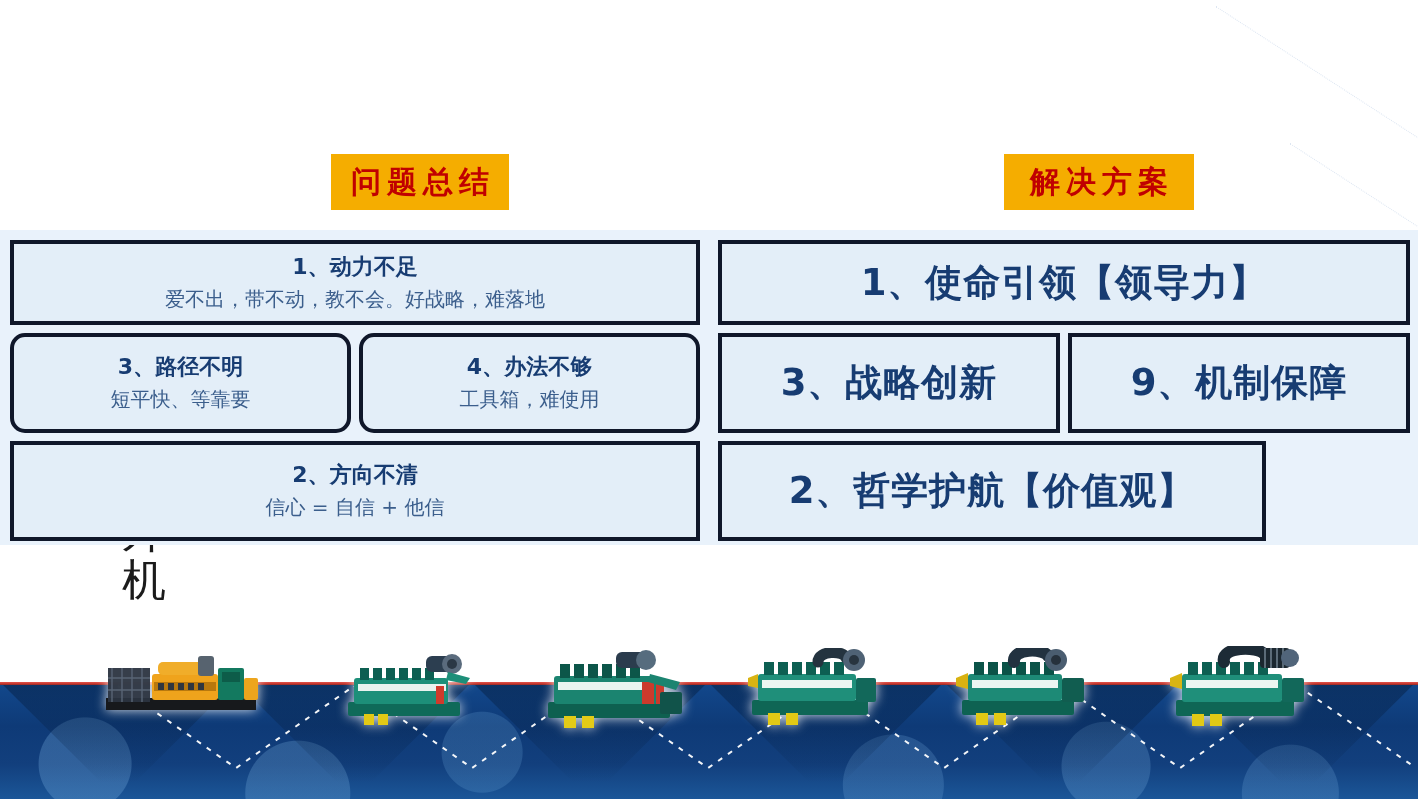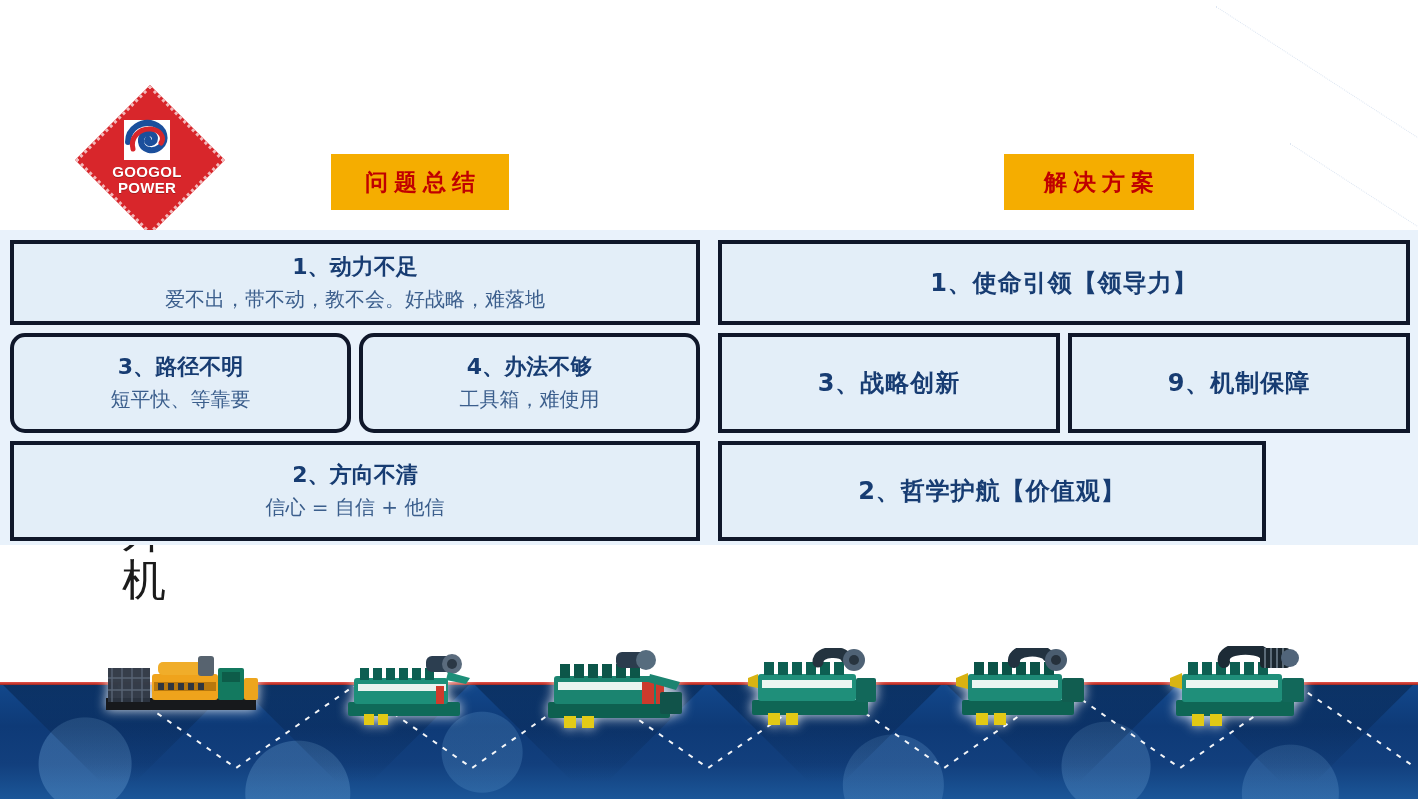--- a/index.html
+++ b/index.html
@@ -101,21 +101,21 @@
   }
   .logo-text .l2 { display: block; margin-top: 1px; }
 
   
   .gold-banner {
     position: absolute;
     background: #f5ad00;
     color: #c00000;
     font-family: "DejaVu Serif", "Liberation Serif", serif;
     font-weight: bold;
-    font-size: 23px;
+    font-size: 30px;
     letter-spacing: 6px;
     text-align: center;
     line-height: 56px;
     height: 56px;
     box-sizing: border-box;
     text-indent: 6px;
   }
   #banner-left  { left: 331px;  top: 154px; width: 178px; }
   #banner-right { left: 968px;  top: 154px; width: 190px; margin-left: 36px; }
 
@@ -174,21 +174,21 @@
     color: #3b5e8c;
     font-family: "DejaVu Sans", "Liberation Sans", sans-serif;
     white-space: nowrap;
   }
 
   
   #col-left .t1 { font-size: 22px; line-height: 28px; }
   #col-left .t2 { font-size: 20px; line-height: 28px; margin-top: 4px; }
 
   
-  #col-right .t1 { font-size: 24px; line-height: 38px; font-weight: bold; letter-spacing: 1px; }
+  #col-right .t1 { font-size: 37px; line-height: 38px; font-weight: bold; letter-spacing: 1px; }
 
   
   #l-row1 { left: 10px; top: 10px;  width: 690px; }
   #l-row1 .cell { width: 690px; height: 85px; }
   #l-row2 { left: 10px; top: 103px; width: 690px; }
   #l-row2 .cell { width: 341px; height: 100px; border-radius: 15px; }
   #l-row3 { left: 10px; top: 211px; width: 690px; }
   #l-row3 .cell { width: 690px; height: 100px; }
 
   
@@ -247,34 +247,20 @@
   }
 </style>
 </head>
 <body>
 
 <div id="slide">
 
   <div class="diag diag-1"></div>
   <div class="diag diag-2"></div>
 
-  <div id="logo-wrap">
-    <div class="logo-diamond"></div>
-    <div class="logo-inner">
-      <div class="logo-mark"></div>
-      <svg class="logo-swirl" viewBox="0 0 56 48">
-        <path d="M8 26 C8 12, 22 4, 34 8 C45 12, 48 24, 40 31 C33 37, 22 34, 21 26 C20 19, 27 15, 32 18 C36 20, 36 26, 31 27 C28 28, 26 25, 28 23" fill="none" stroke="#1b4f9c" stroke-width="6" stroke-linecap="round"></path>
-        <path d="M13 33 C10 22, 19 12, 31 13 C40 14, 45 21, 41 27" fill="none" stroke="#d8262b" stroke-width="5" stroke-linecap="round"></path>
-      </svg>
-      <div class="logo-text">
-        <span>GOOGOL</span>
-        <span class="l2">POWER</span>
-      </div>
-    </div>
-  </div>
 
   <div class="gold-banner" id="banner-left">问题总结</div>
   <div class="gold-banner" id="banner-right">解决方案</div>
 
   <div class="bg-text" id="bg-text-block">
     <div>外</div>
     <div>机</div>
   </div>
 
   <div id="panel">

